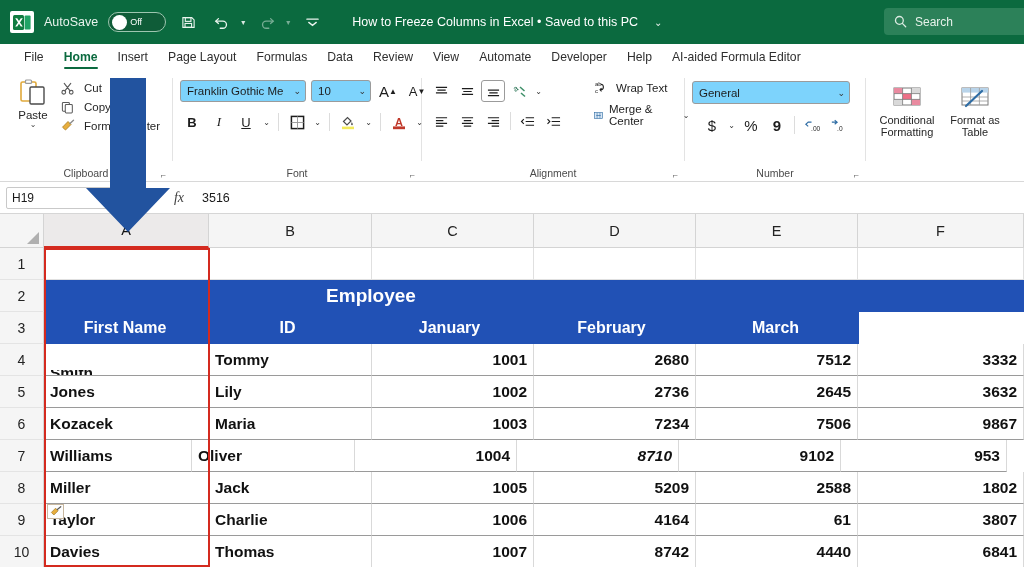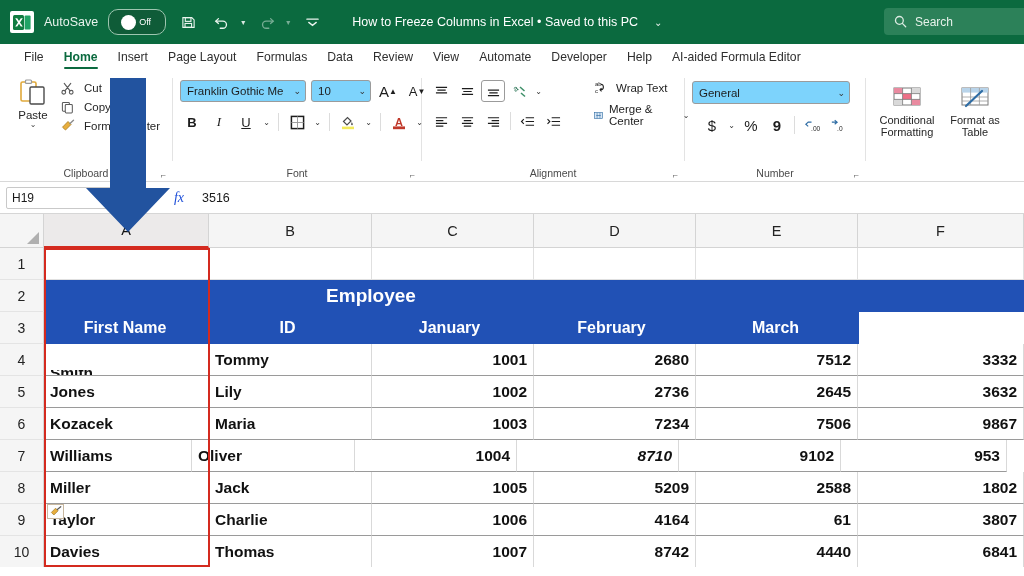--- a/index.html
+++ b/index.html
@@ -19,21 +19,21 @@
   .app-icon {
     width: 24px; height: 22px; background: #ffffff;
     border-radius: 2px; display: flex; align-items: center;
     justify-content: center; flex: 0 0 auto;
   }
   .app-icon svg { display: block; }
   .autosave-label { font-size: 12.5px; color: #e9f3ed; white-space: nowrap; }
   .toggle {
     width: 58px; height: 20px; border-radius: 10px;
     background: #0f5c38; border: 1px solid #9ec6b0;
-    display: flex; align-items: center; padding: 12px; flex: 0 0 auto;
+    display: flex; align-items: center; padding: 3px; flex: 0 0 auto;
   }
   .toggle .knob {
     width: 15px; height: 15px; border-radius: 50%; background: #ffffff;
   }
   .toggle .off { font-size: 9px; color: #ffffff; margin-left: 3px; }
   .tb-btn {
     width: 24px; height: 24px; display: flex; align-items: center;
     justify-content: center; color: #eaf4ee; flex: 0 0 auto;
   }
   .tb-btn.dim { opacity: 0.48; }
@@ -143,21 +143,21 @@
     height: 32px; background: #ffffff; display: flex; align-items: center;
     padding: 0 6px; gap: 4px; border-bottom: 1px solid #d6d6d6;
   }
   .namebox {
     width: 106px; height: 22px; border: 1px solid #c9c9c9;
     border-radius: 2px; background: #fff; display: flex;
     align-items: center; justify-content: space-between;
     padding: 0 5px; font-size: 12px; color: #1a1a1a;
   }
   .fb-ic { width: 22px; text-align: center; font-size: 13px; color: #adadad; }
-  .fb-ic.fx { color: #1d4ed8; font-style: italic; font-family: "Liberation Serif", serif; font-size: 14px; }
+  .fb-ic.fx { color: #404040; font-style: italic; font-family: "Liberation Serif", serif; font-size: 14px; }
   .fb-input {
     flex: 1; height: 22px; display: flex; align-items: center;
     font-size: 12.5px; color: #1a1a1a; padding-left: 8px;
   }
 
   
   .gridwrap { position: relative; height: 353px; overflow: hidden; background: #fff; }
   .colhdr { display: flex; height: 34px; background: #f5f5f5; }
   .corner {
     width: 44px; flex: 0 0 44px; background: #f5f5f5;

